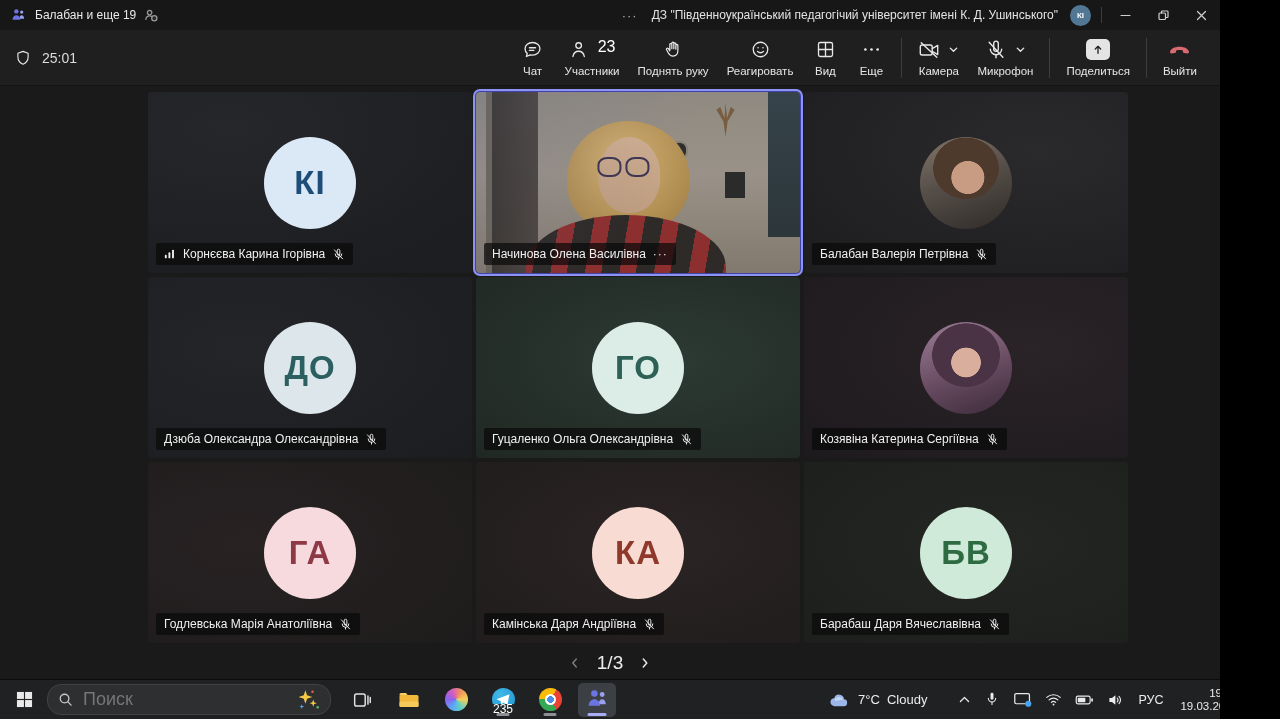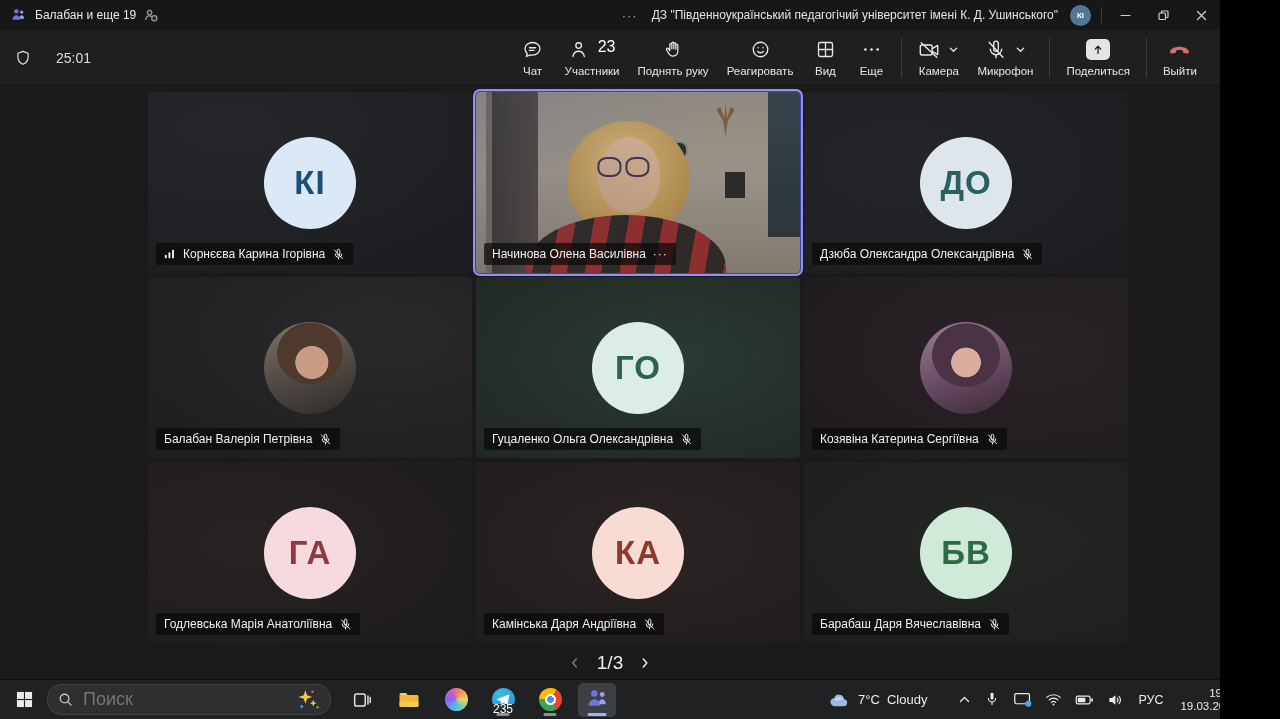--- a/index.html
+++ b/index.html
@@ -13,21 +13,21 @@
   .title-right{margin-left:auto;display:flex;align-items:center;}
   .tb-dots{color:#b5b5b5;font-size:13px;letter-spacing:1px;margin-right:14px;}
   .win-title{font-size:12px;color:#e3e3e3;white-space:nowrap;}
   .ki-badge{width:21px;height:21px;border-radius:50%;background:#527794;color:#fff;font-size:8px;
             display:flex;align-items:center;justify-content:center;margin:0 10px 0 12px;font-weight:700;}
   .tdiv{width:1px;height:16px;background:#3d3d3d;margin-right:4px;}
   .winctl{width:38px;height:30px;display:flex;align-items:center;justify-content:center;color:#cfcfcf;background:none;border:none;}
 
   
   .toolbar{height:55px;background:#1f1f1f;display:flex;align-items:center;padding:0 14px;border-bottom:1px solid #141414;}
-  .timer{display:flex;align-items:center;gap:24px;font-size:14px;color:#dcdcdc;}
+  .timer{display:flex;align-items:center;gap:10px;font-size:14px;color:#dcdcdc;}
   .tb-group{margin-left:auto;display:flex;align-items:center;}
   .tb-btn{display:flex;flex-direction:column;align-items:center;justify-content:center;gap:4px;
           padding:3px 9px;background:none;border:none;color:#e6e6e6;font-size:11.5px;font-family:inherit;min-width:46px;}
   .tb-btn .iconrow{display:flex;align-items:center;gap:8px;height:22px;}
   .icn{stroke:#e8e8e8;fill:none;stroke-width:1.5;stroke-linecap:round;stroke-linejoin:round;}
   .pcount{font-size:16px;font-weight:400;color:#fff;margin-top:-6px;}
   .tb-divider{width:1px;height:40px;background:#3d3d3d;margin:0 7px;}
   .share-box{width:24px;height:21px;background:#e4e4e4;border-radius:5px;display:flex;align-items:center;justify-content:center;}
 
   
@@ -300,36 +300,36 @@
               <i></i>
             </div>
             <div class="vs-torso"></div>
             <div class="vs-tint"></div>
           </div>
           <div class="nameplate">
             <span>Начинова Олена Василівна</span>
             <span class="np-more">···</span>
           </div>
         </div>
+        <div class="tile" style="background: radial-gradient(130% 120% at 72% 32%, rgb(42, 42, 44) 0%, rgb(30, 30, 32) 72%);">
+          <div class="avatar photo photo-balaban"></div>
+          <div class="nameplate">
+            <span>Балабан Валерія Петрівна</span>
+            <svg viewBox="0 0 24 24" width="13" height="13" fill="none" stroke="#f0f0f0" stroke-width="1.8" stroke-linecap="round">
+              <path d="M9.5 4.8a2.5 2.5 0 0 1 5 0V11a2.5 2.5 0 0 1-5 0z"></path>
+              <path d="M5.8 11a6.2 6.2 0 0 0 12.4 0"></path>
+              <path d="M12 17.2V20.5"></path>
+              <path d="M4.5 3.5l15 16.5"></path>
+            </svg>
+          </div>
+        </div>
         <div class="tile" style="background: radial-gradient(130% 120% at 30% 40%, rgb(35, 37, 41) 0%, rgb(28, 29, 32) 72%);">
           <div class="avatar" style="background:#dde6ea;color:#2c5f60">ДО</div>
           <div class="nameplate">
             <span>Дзюба Олександра Олександрівна</span>
-            <svg viewBox="0 0 24 24" width="13" height="13" fill="none" stroke="#f0f0f0" stroke-width="1.8" stroke-linecap="round">
-              <path d="M9.5 4.8a2.5 2.5 0 0 1 5 0V11a2.5 2.5 0 0 1-5 0z"></path>
-              <path d="M5.8 11a6.2 6.2 0 0 0 12.4 0"></path>
-              <path d="M12 17.2V20.5"></path>
-              <path d="M4.5 3.5l15 16.5"></path>
-            </svg>
-          </div>
-        </div>
-        <div class="tile" style="background: radial-gradient(130% 120% at 72% 32%, rgb(42, 42, 44) 0%, rgb(30, 30, 32) 72%);">
-          <div class="avatar photo photo-balaban"></div>
-          <div class="nameplate">
-            <span>Балабан Валерія Петрівна</span>
             <svg viewBox="0 0 24 24" width="13" height="13" fill="none" stroke="#f0f0f0" stroke-width="1.8" stroke-linecap="round">
               <path d="M9.5 4.8a2.5 2.5 0 0 1 5 0V11a2.5 2.5 0 0 1-5 0z"></path>
               <path d="M5.8 11a6.2 6.2 0 0 0 12.4 0"></path>
               <path d="M12 17.2V20.5"></path>
               <path d="M4.5 3.5l15 16.5"></path>
             </svg>
           </div>
         </div>
         <div class="tile" style="background: radial-gradient(130% 120% at 60% 45%, rgb(44, 58, 51) 0%, rgb(30, 36, 32) 78%);">
           <div class="avatar" style="background:#dcede7;color:#2d6156">ГО</div>

